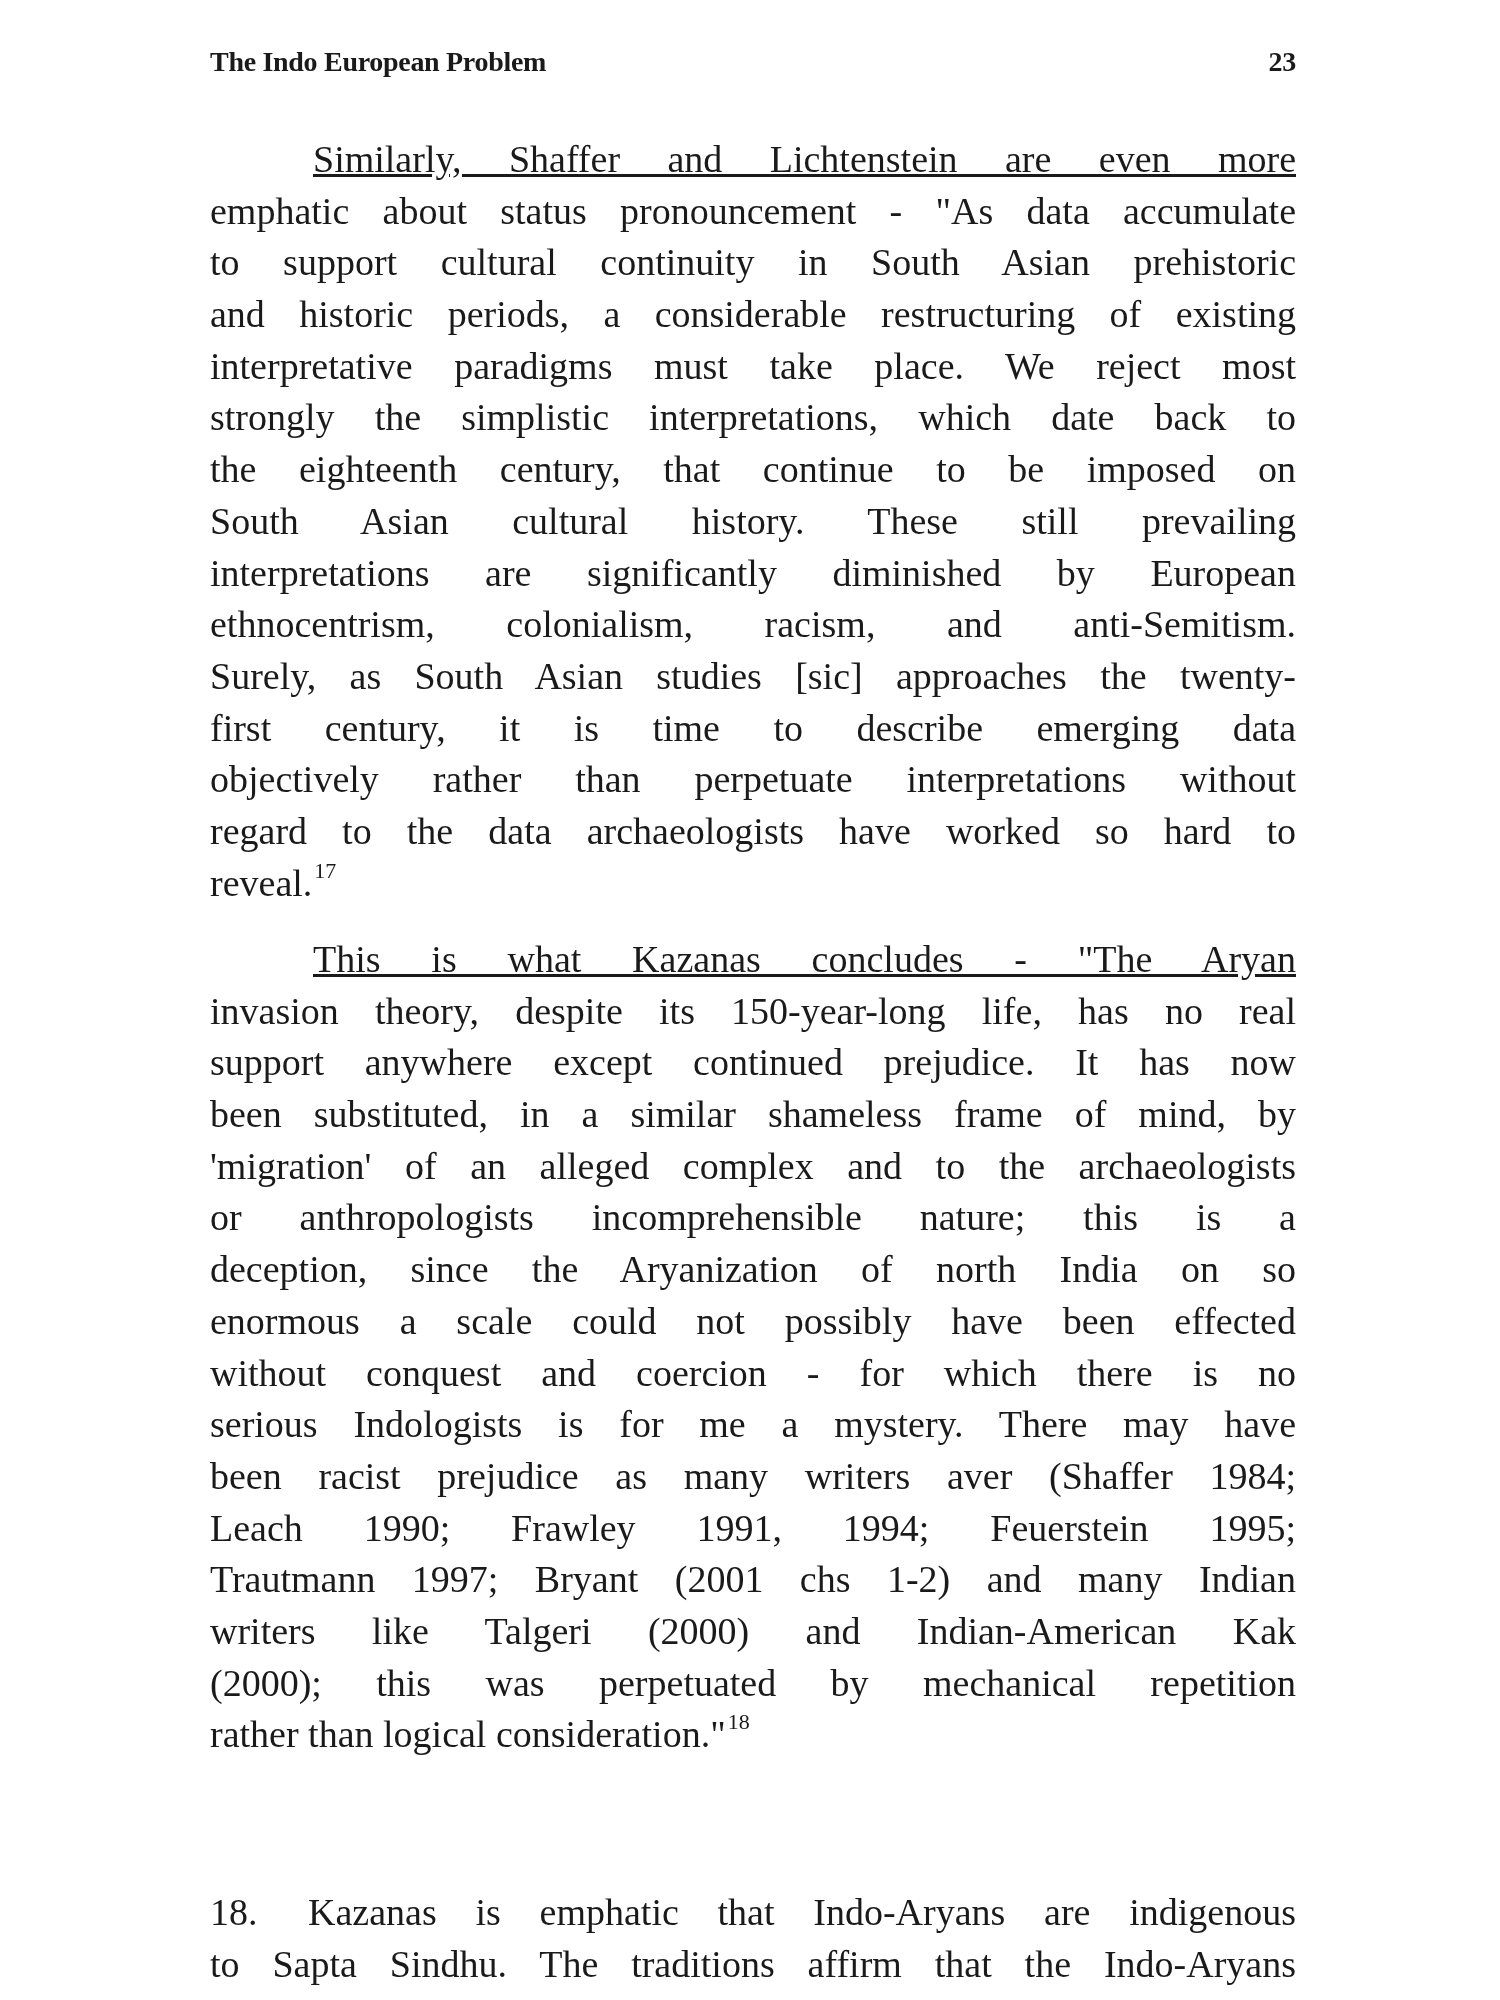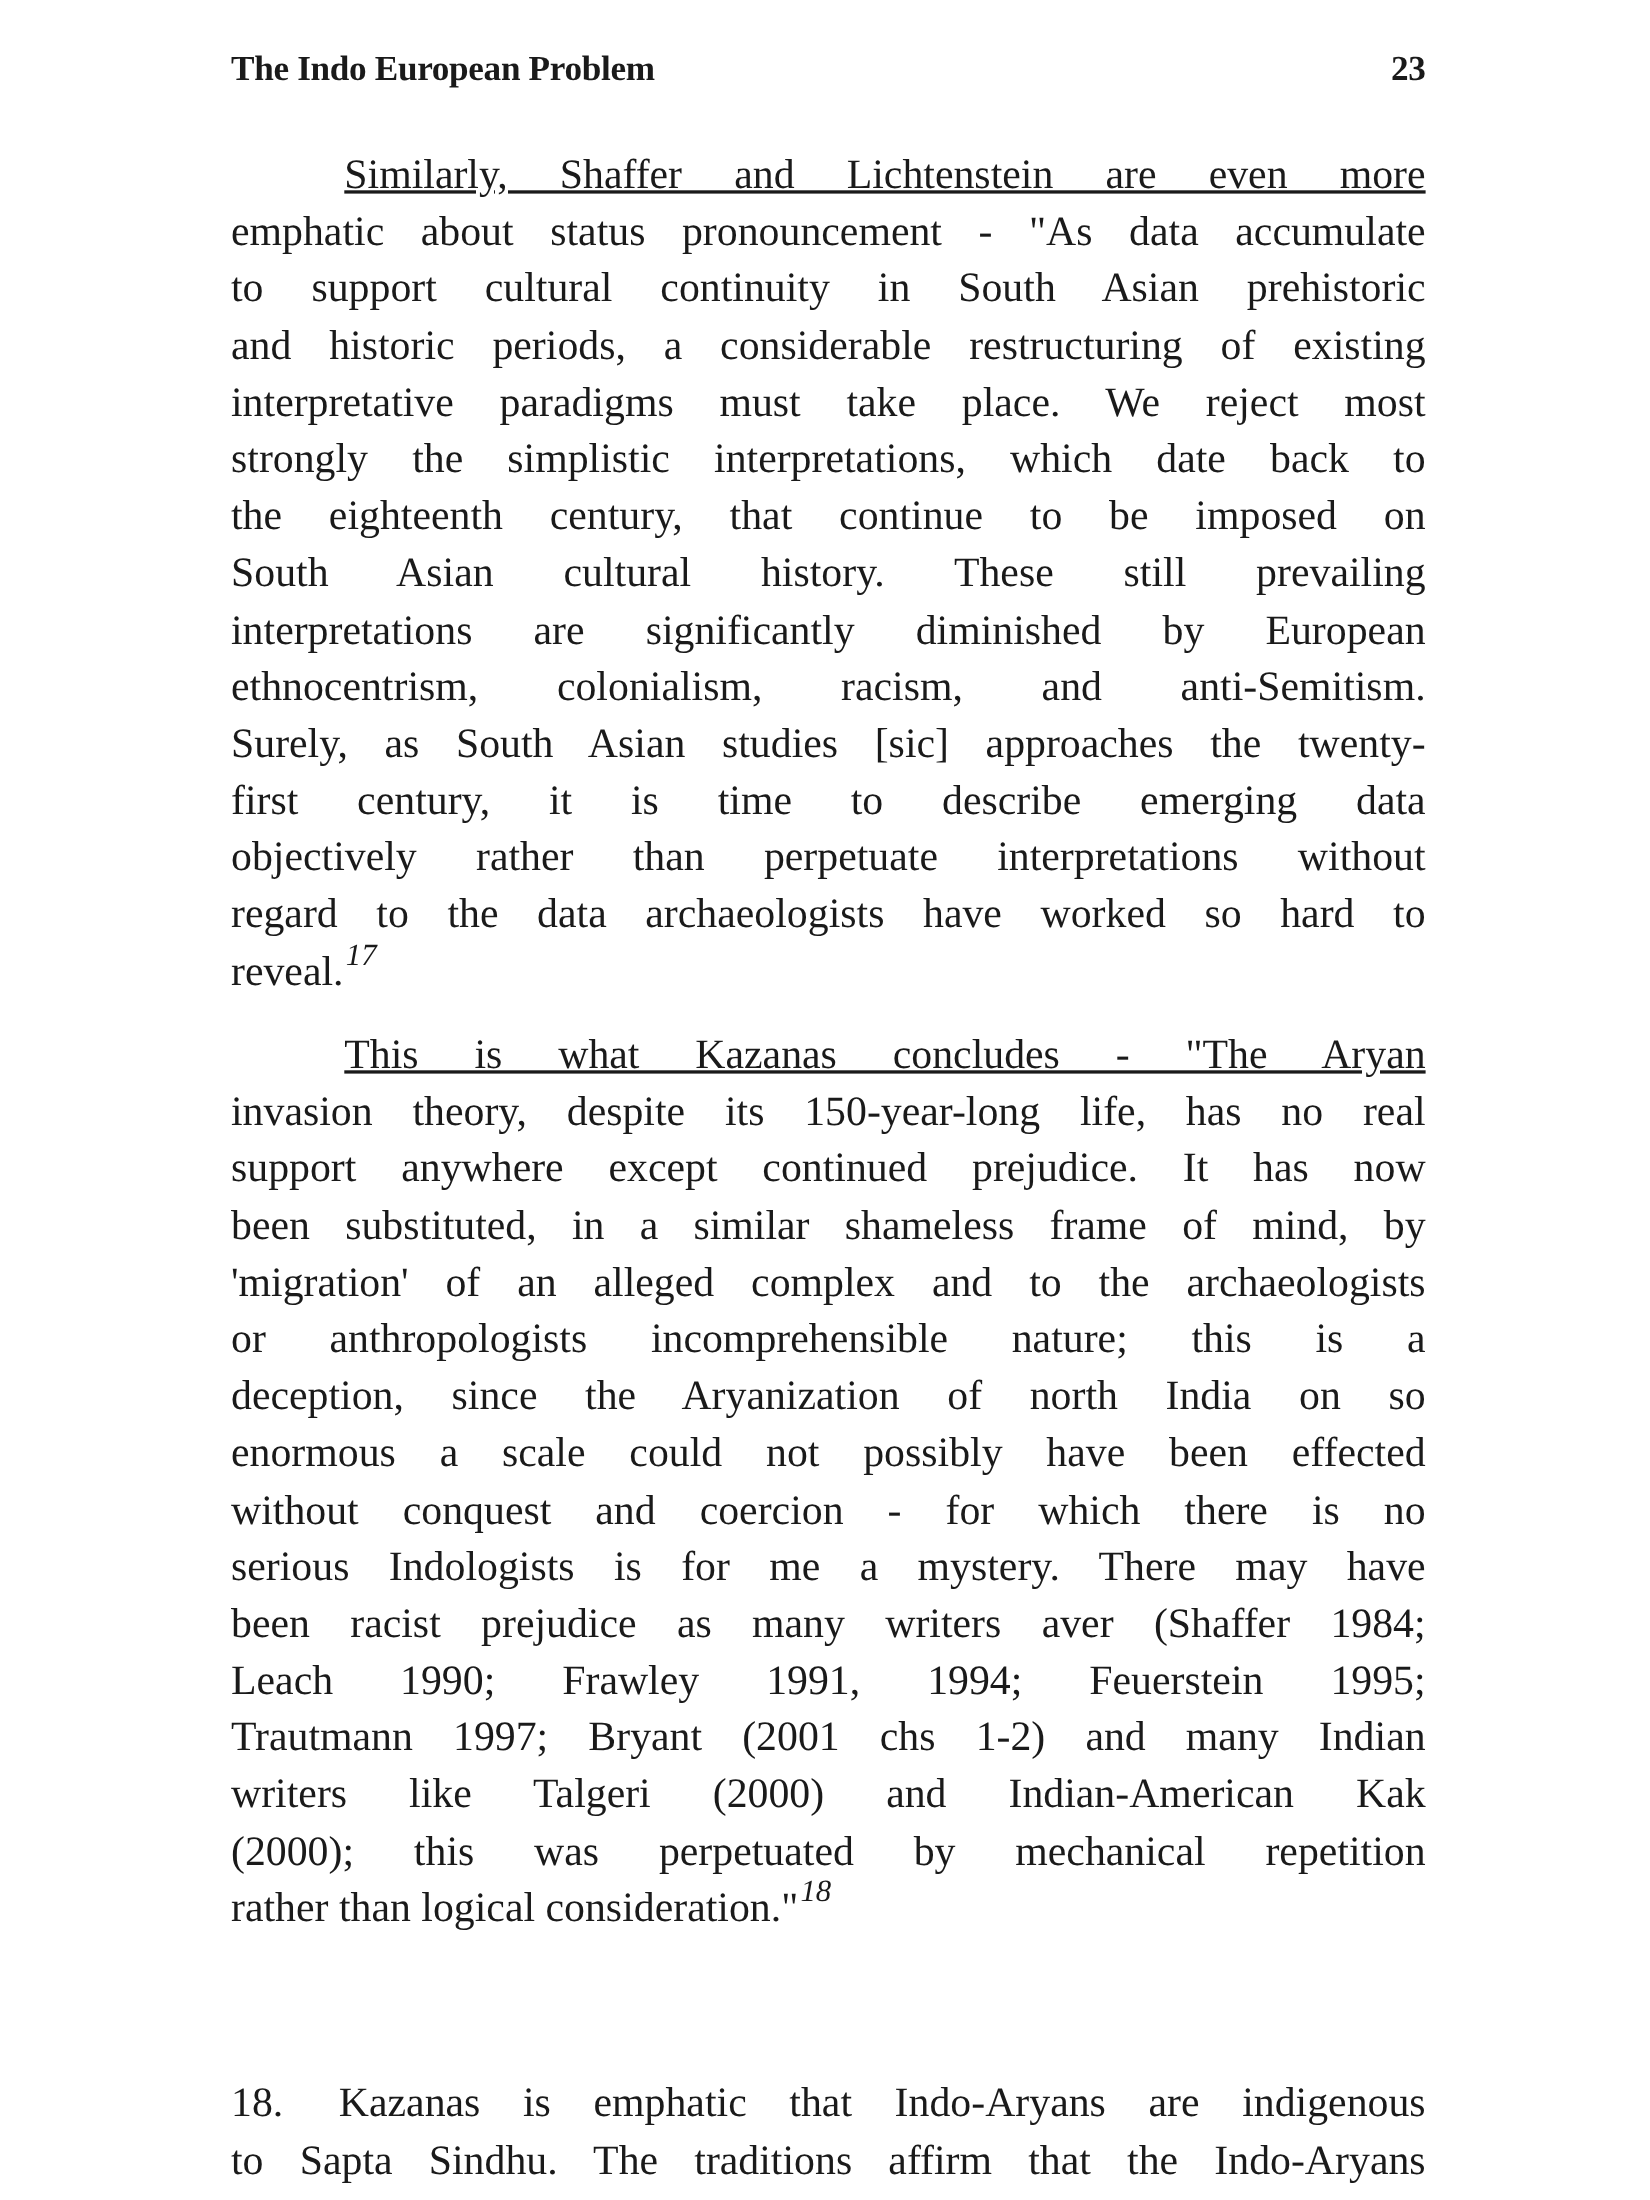--- a/index.html
+++ b/index.html
@@ -21,21 +21,21 @@
     top: 0;
     width: 1086px;
   }
   .running-head {
     position: absolute;
     top: 40px;
     left: 0;
     width: 1086px;
     height: 44px;
     font-weight: bold;
-    font-size: 32px;
+    font-size: 28px;
     line-height: 44px;
     letter-spacing: -0.3px;
   }
   .running-title { position: absolute; left: 0; top: 0; }
   .page-number { position: absolute; right: 0; top: 0; }
 
   .para {
     position: absolute;
     left: 0;
     width: 1086px;
@@ -59,26 +59,25 @@
   }
   .line .txt {
     display: inline-block;
     width: 100%;
     text-align: justify;
     text-align-last: justify;
     white-space: normal;
   }
   .line.indent .txt { width: 983px; text-decoration: underline; }
   sup.fn {
-    font-size: 28px;
+    font-size: 22px;
     vertical-align: 0;
     position: relative;
     top: -18px;
     margin-left: 2px;
-    font-style: italic;
   }
   #para-1 { top: 134px; }
   #para-2 { top: 934px; }
   #footnote-18 { top: 1887px; }
   .fn-num { display: inline-block; width: 98px; }
 </style>
 </head>
 <body>
 
 <div class="page">

